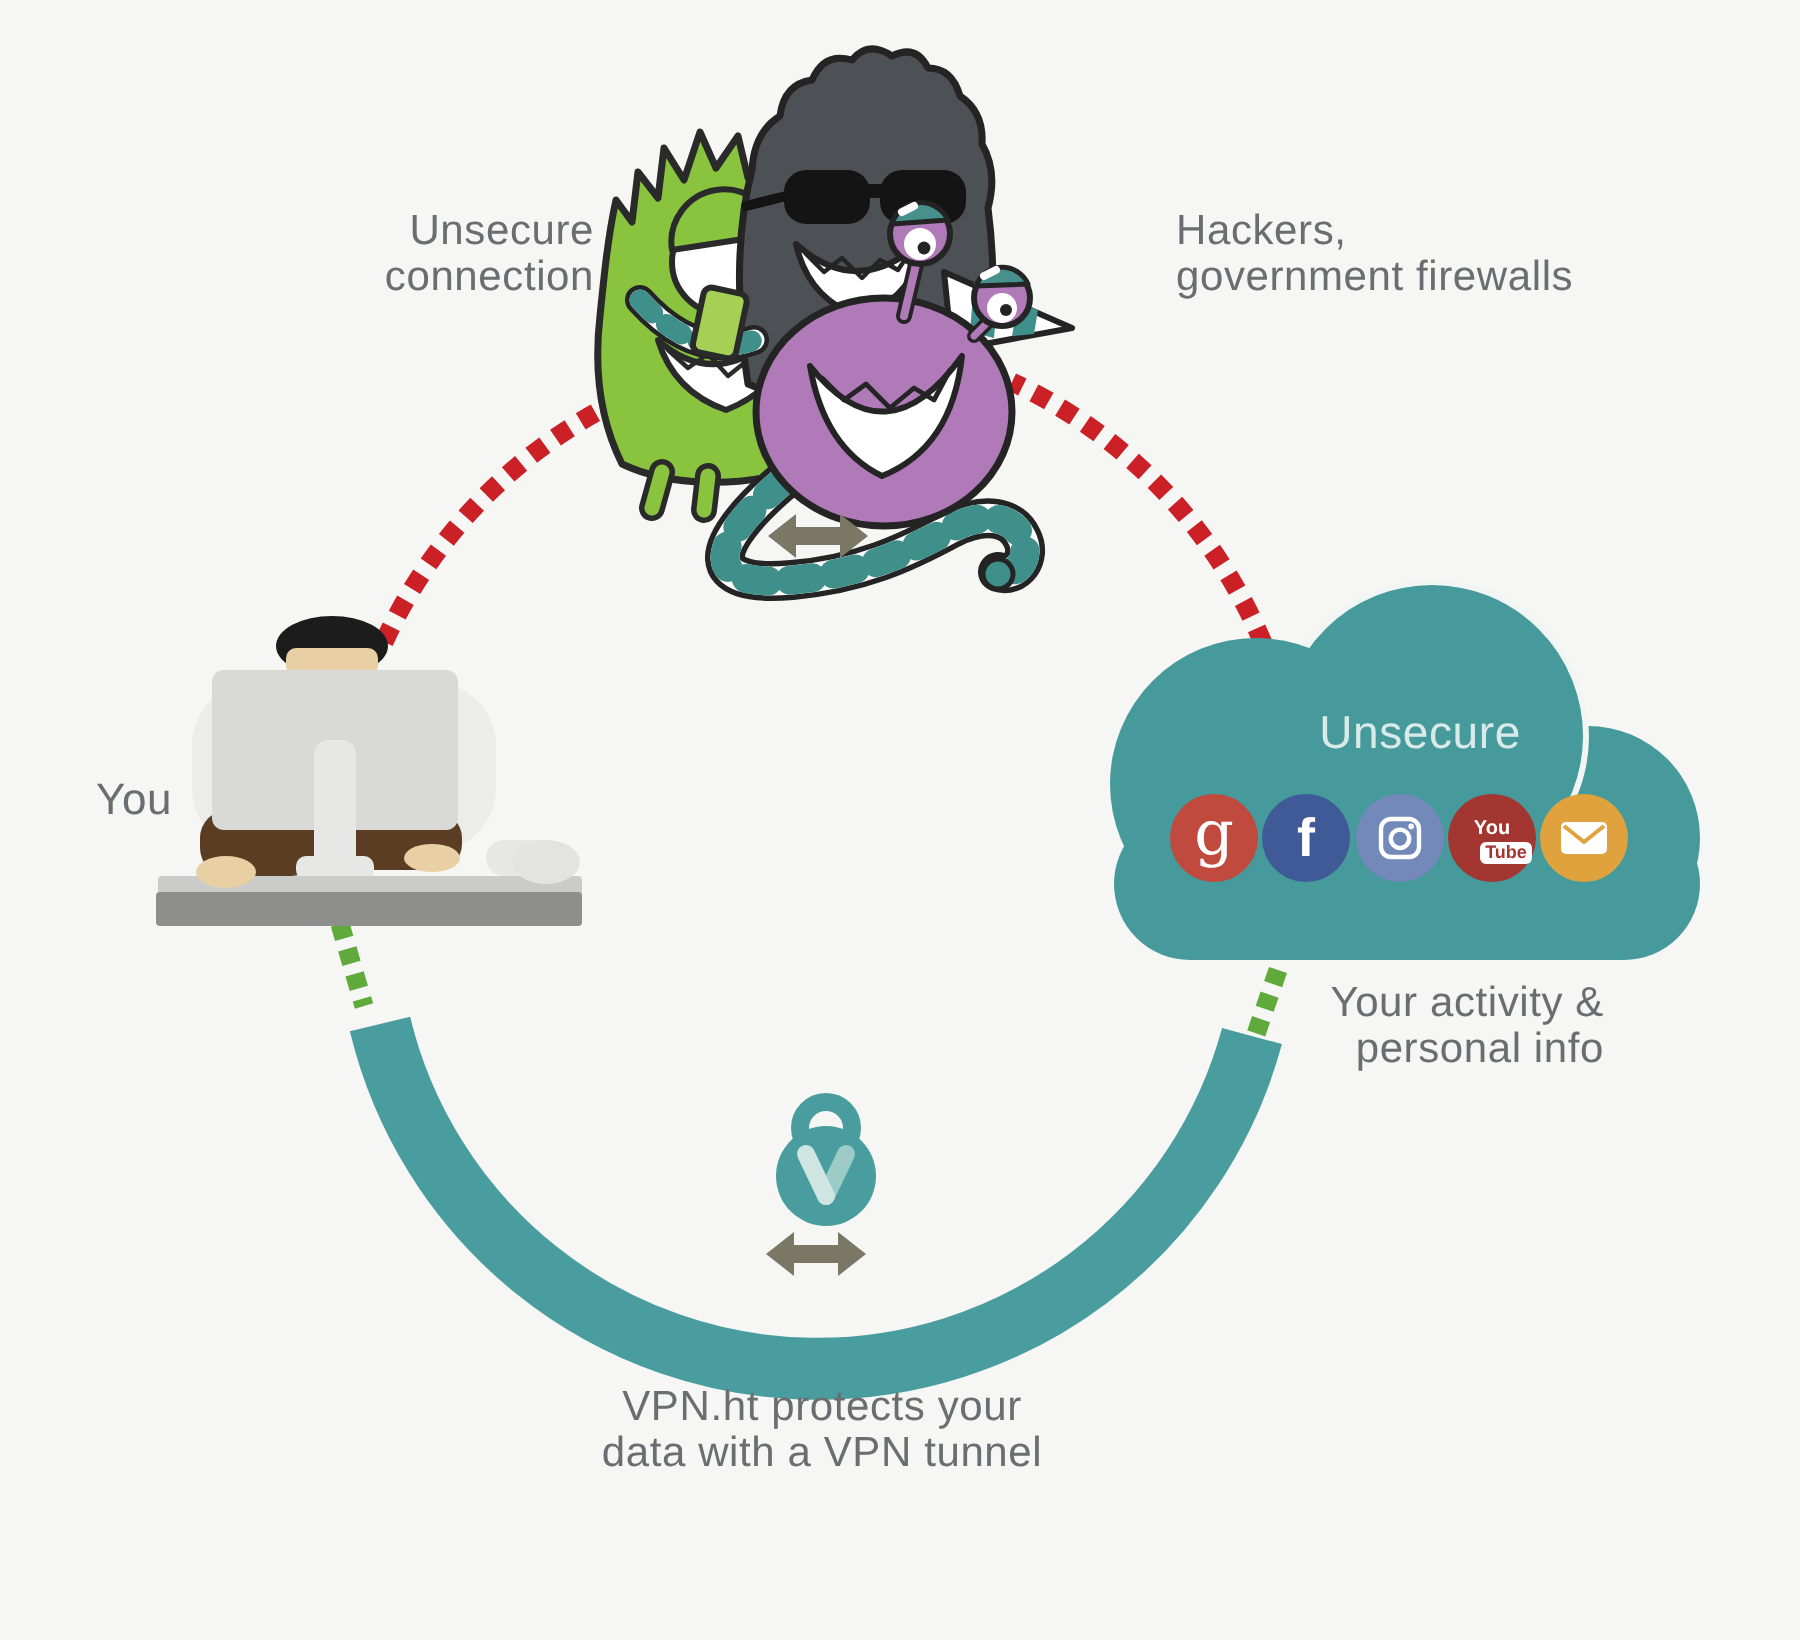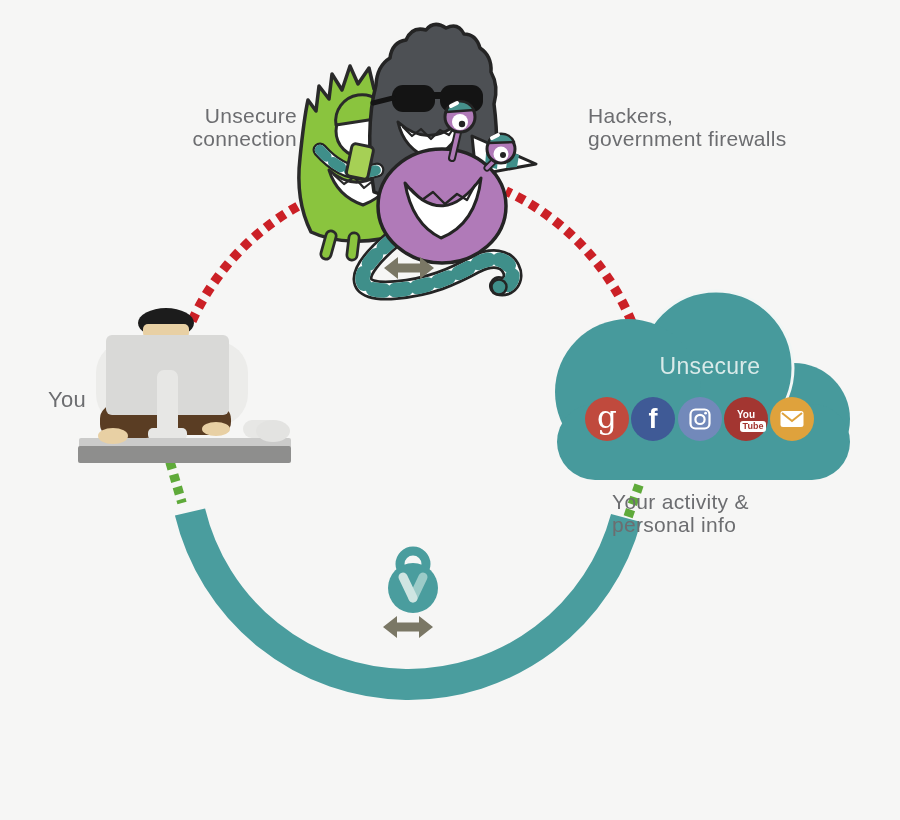--- a/index.html
+++ b/index.html
@@ -6,21 +6,21 @@
   .stage{position:relative;width:900px;height:744px;background:#f6f6f5;
          font-family:"Liberation Sans",sans-serif;overflow:hidden;padding-left:20px;}
   svg.art{position:absolute;left:0;top:0;}
   .label{position:absolute;color:#6c6d70;font-size:21px;line-height:22.5px;
          white-space:pre-line;letter-spacing:.3px;}
   .lbl-unsecure{left:97px;top:105px;width:200px;text-align:right;}
   .lbl-hackers{left:540px;top:105px;width:240px;text-align:left;margin-left:48px;}
   .lbl-you{left:48px;top:389px;font-size:22px;}
   .lbl-internet{left:649px;top:355px;width:122px;text-align:center;
                 color:#d9eae9;font-size:23px;}
-  .lbl-activity{left:612px;top:491px;width:190px;text-align:left;}
+  .lbl-activity{left:612px;top:491px;width:190px;text-align:right;}
   .lbl-vpn{left:297px;top:693px;width:228px;text-align:center;}
   .sicon{position:absolute;top:397px;width:44px;height:44px;border-radius:50%;
          display:flex;align-items:center;justify-content:center;}
   .si-google{left:585px;background:#c04a3d;}
   .si-google span{color:#fff;font-family:"DejaVu Serif",serif;font-size:31px;line-height:1;margin-top:-4px;}
   .si-facebook{left:631px;background:#3f5a96;}
   .si-facebook span{color:#fff;font-weight:bold;font-size:27px;line-height:1;margin-top:1px;}
   .si-instagram{left:678px;background:#7289ba;}
   .si-youtube{left:724px;background:#a33631;flex-direction:column;}
   .yt-you{color:#fff;font-size:10px;font-weight:bold;line-height:10px;margin-top:3px;}
@@ -146,20 +146,22 @@
   </svg>
 
   <div class="label lbl-unsecure">Unsecure
 connection</div>
   <div class="label lbl-hackers">Hackers,
 government firewalls</div>
   <div class="label lbl-you">You</div>
   <div class="label lbl-internet">Unsecure</div>
   <div class="label lbl-activity">Your activity &amp;
 personal info</div>
+  <div class="label lbl-vpn">VPN.ht protects your
+data with a VPN tunnel</div>
 
   <div class="sicon si-google">
     <span>g</span>
   </div>
   <div class="sicon si-facebook">
     <span>f</span>
   </div>
   <div class="sicon si-instagram">
     <svg width="24" height="24" viewBox="0 0 24 24">
       <rect x="2.5" y="2.5" width="19" height="19" rx="5" fill="none" stroke="#ffffff" stroke-width="2.2"></rect>

